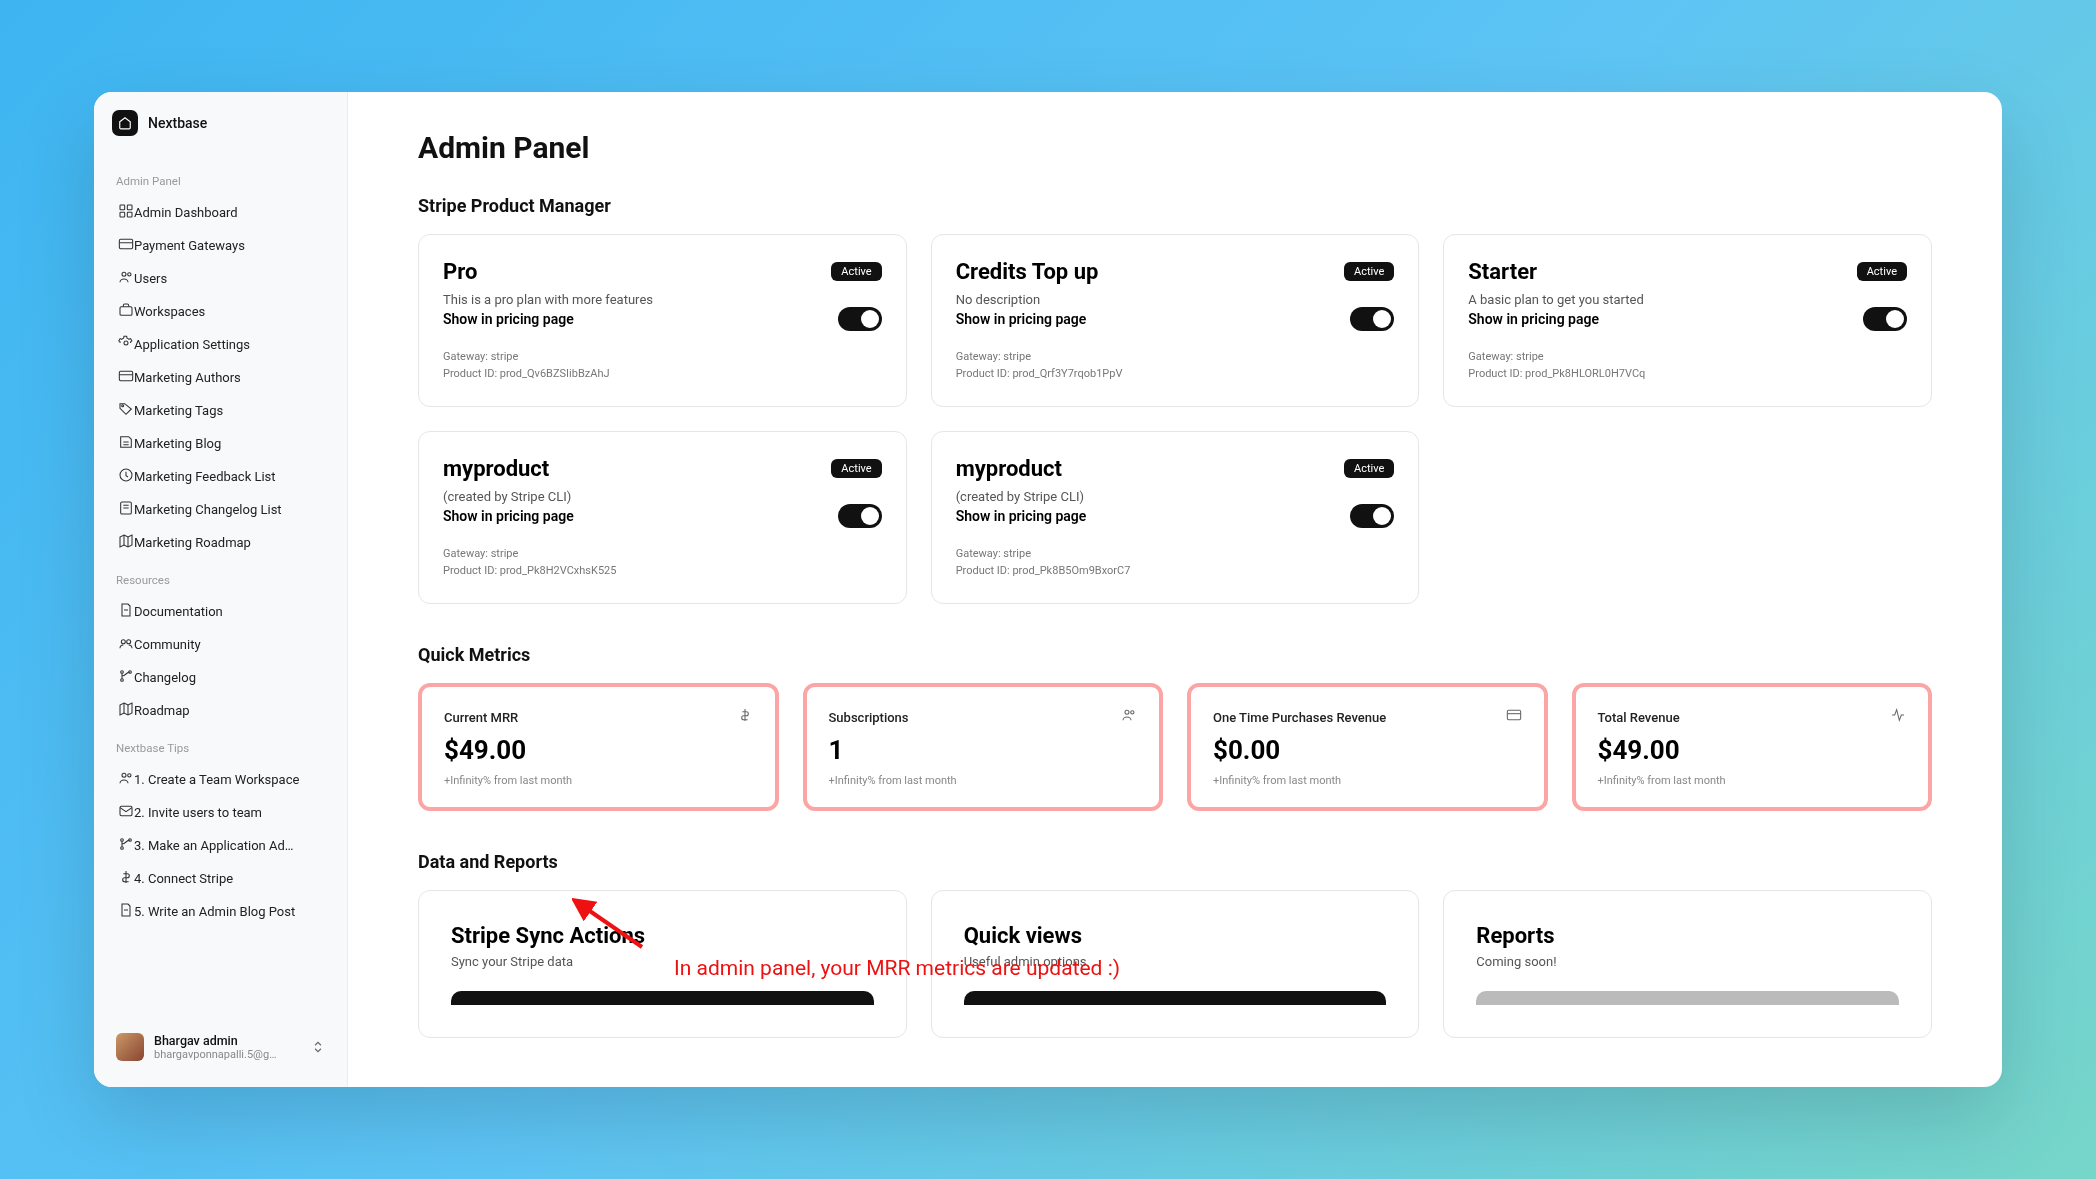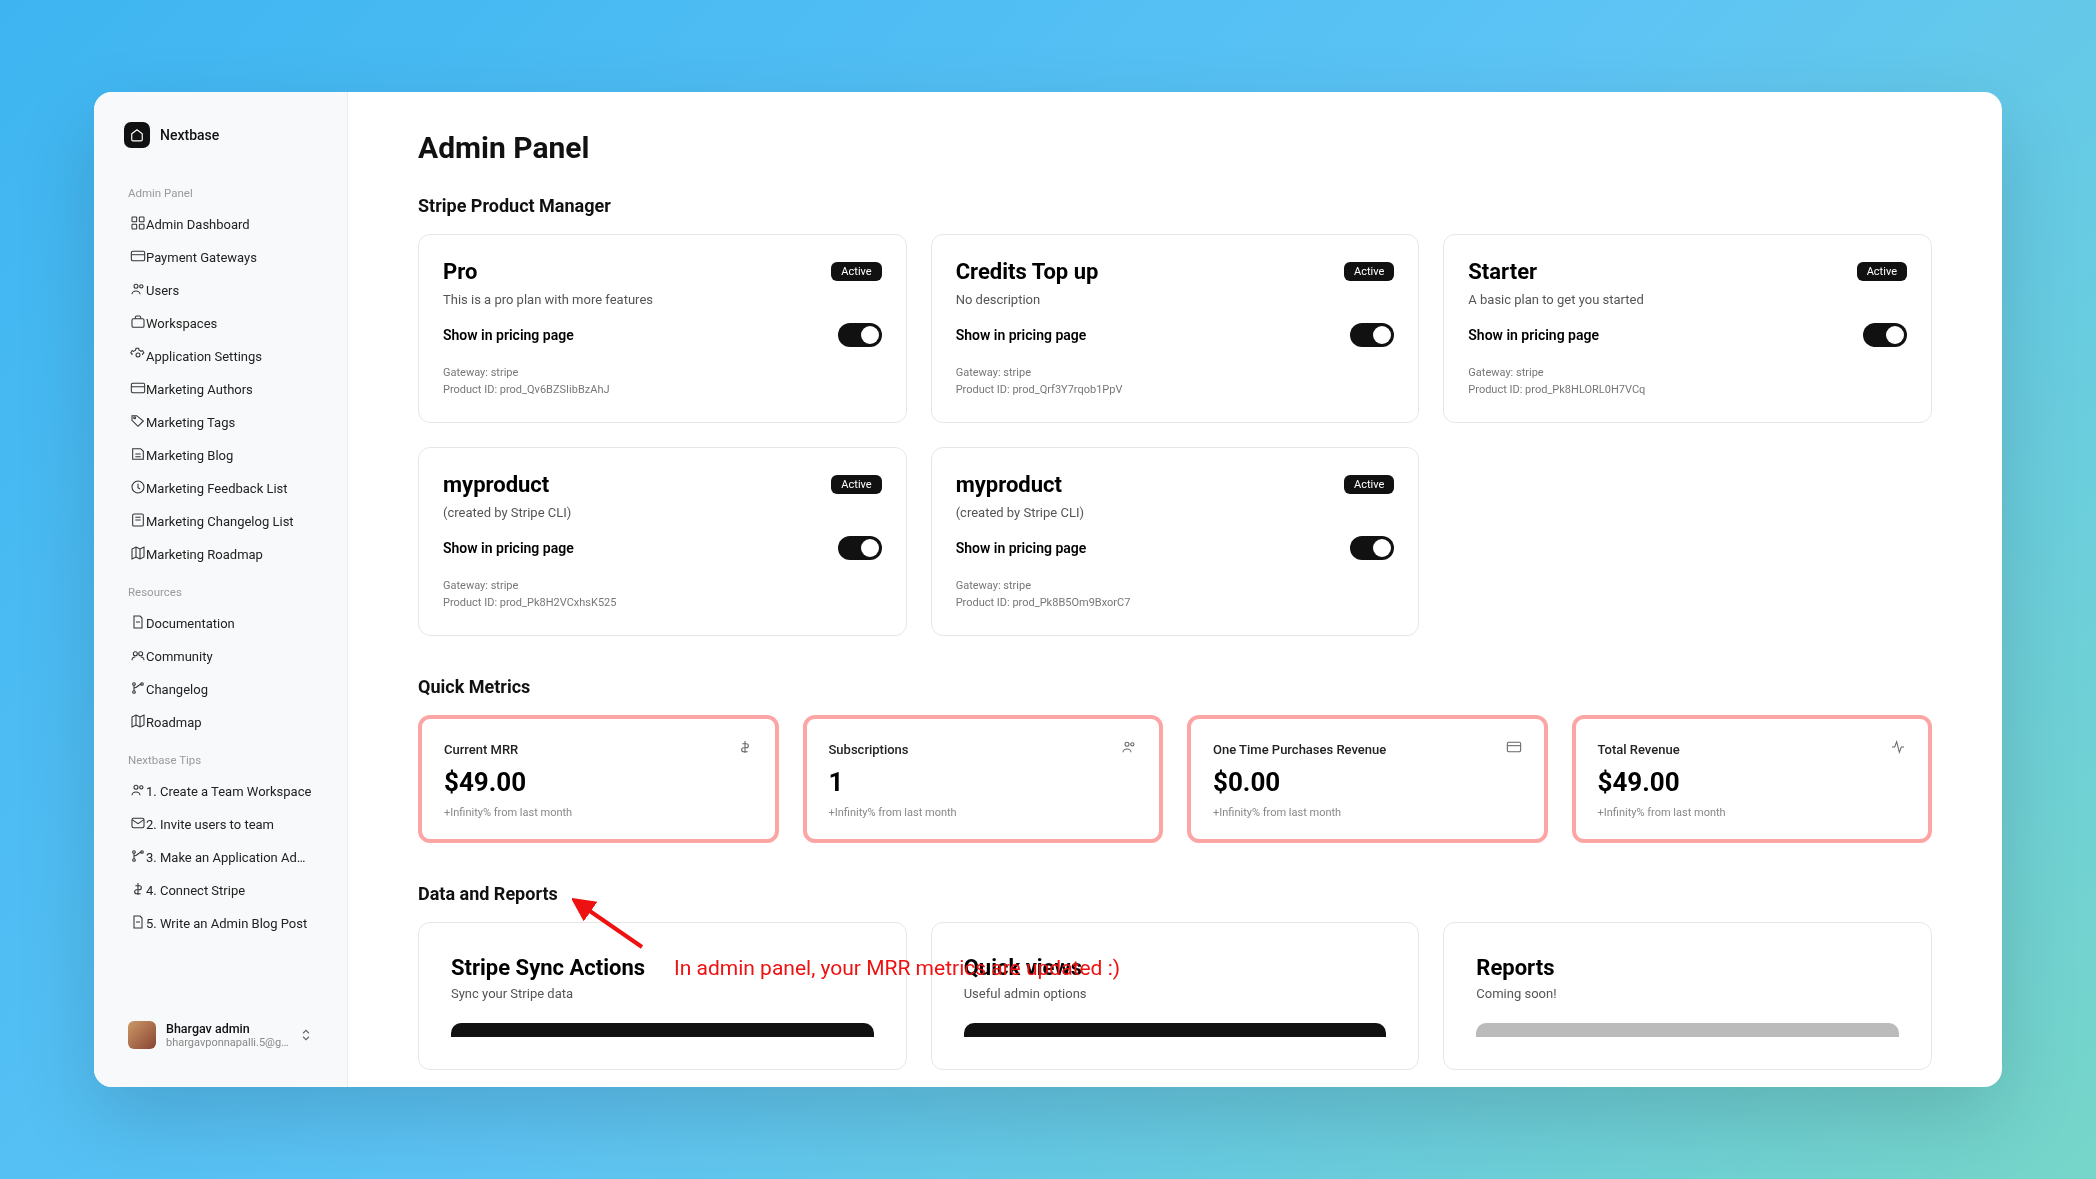--- a/index.html
+++ b/index.html
@@ -19,21 +19,21 @@
   border-radius: 18px;
   display: flex;
   overflow: hidden;
   box-shadow: 0 30px 80px rgba(0,0,0,0.15);
 }
 
 .sidebar {
   width: 254px;
   background: #f8f9fa;
   border-right: 1px solid #ececec;
-  padding: 30px;
+  padding: 18px;
   display: flex;
   flex-direction: column;
   overflow-y: auto;
 }
 .logo-row {
   display: flex;
   align-items: center;
   gap: 10px;
   margin-bottom: 24px;
 }
@@ -104,21 +104,21 @@
 .card-top { display: flex; align-items: center; justify-content: space-between; }
 .card-title { font-size: 22px; font-weight: 700; }
 .badge {
   background: #111;
   color: #fff;
   font-size: 11px;
   padding: 3px 10px;
   border-radius: 6px;
 }
 .card-desc { font-size: 13px; color: #555; margin-top: 8px; }
-.toggle-row { display: flex; align-items: center; justify-content: space-between; margin-top: 16px; }
+.toggle-row { display: flex; align-items: center; justify-content: space-between; }
 .toggle-label { font-size: 14px; font-weight: 600; }
 .toggle {
   width: 44px; height: 24px;
   background: #111;
   border-radius: 24px;
   position: relative;
   cursor: pointer;
 }
 .toggle::after {
   content: "";

